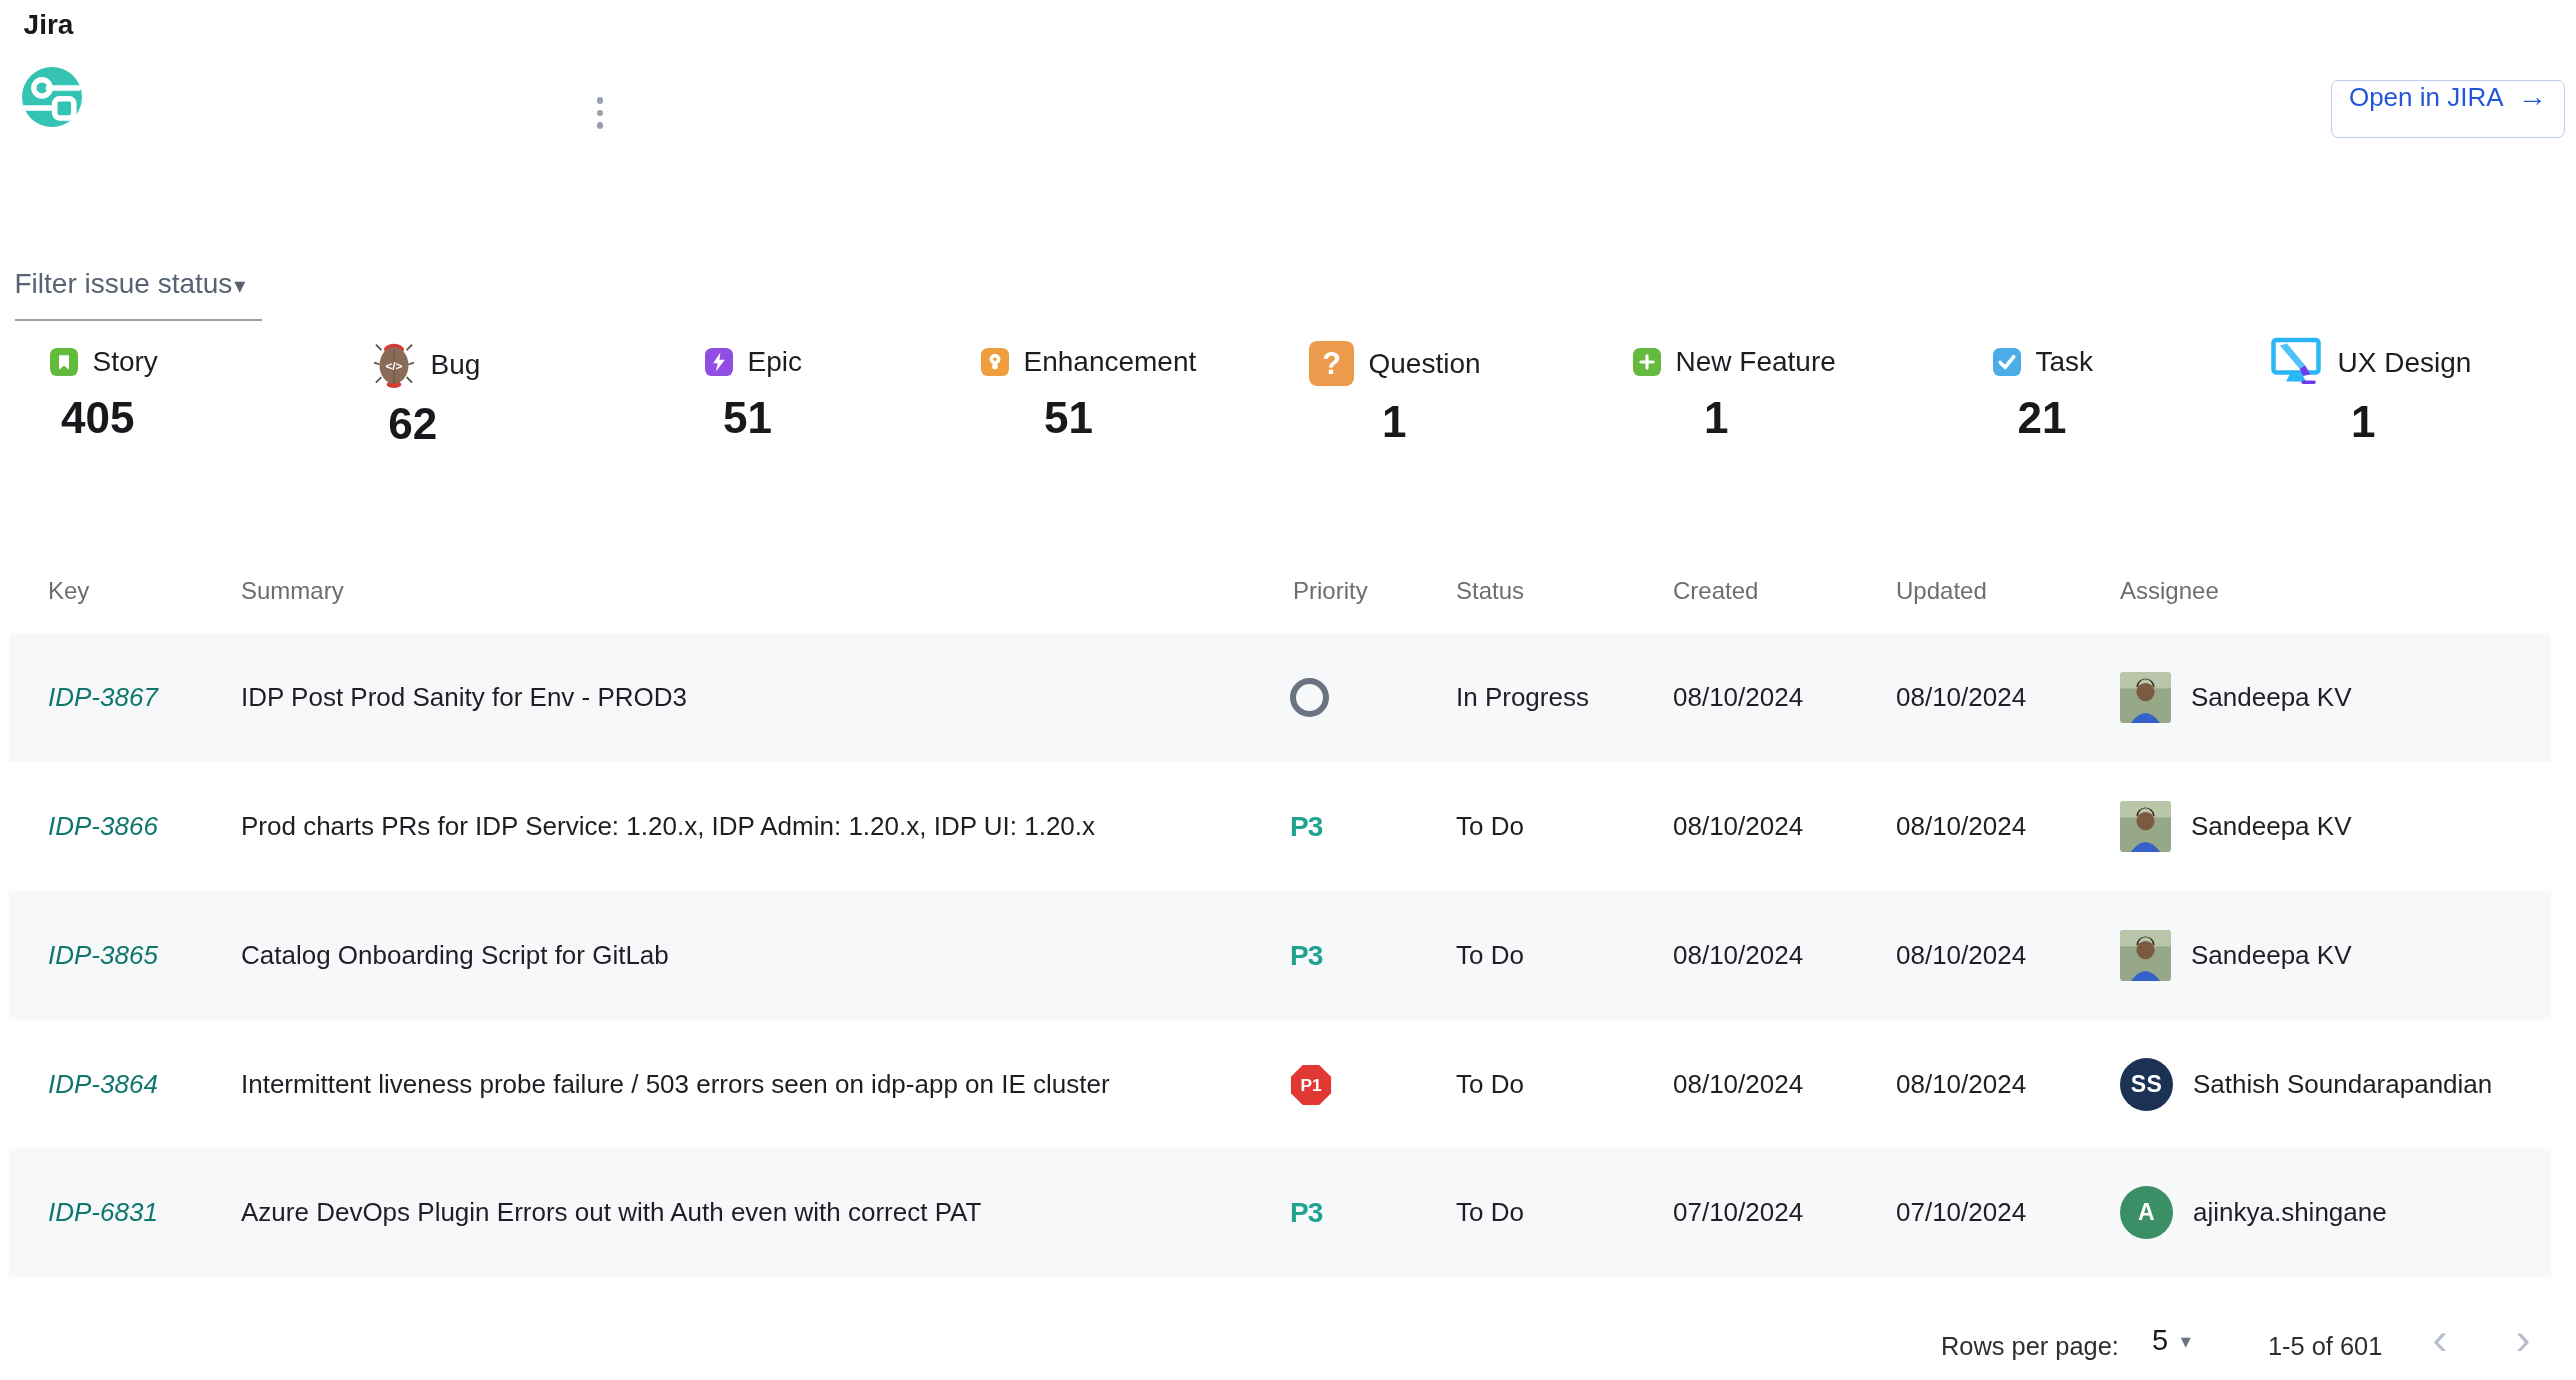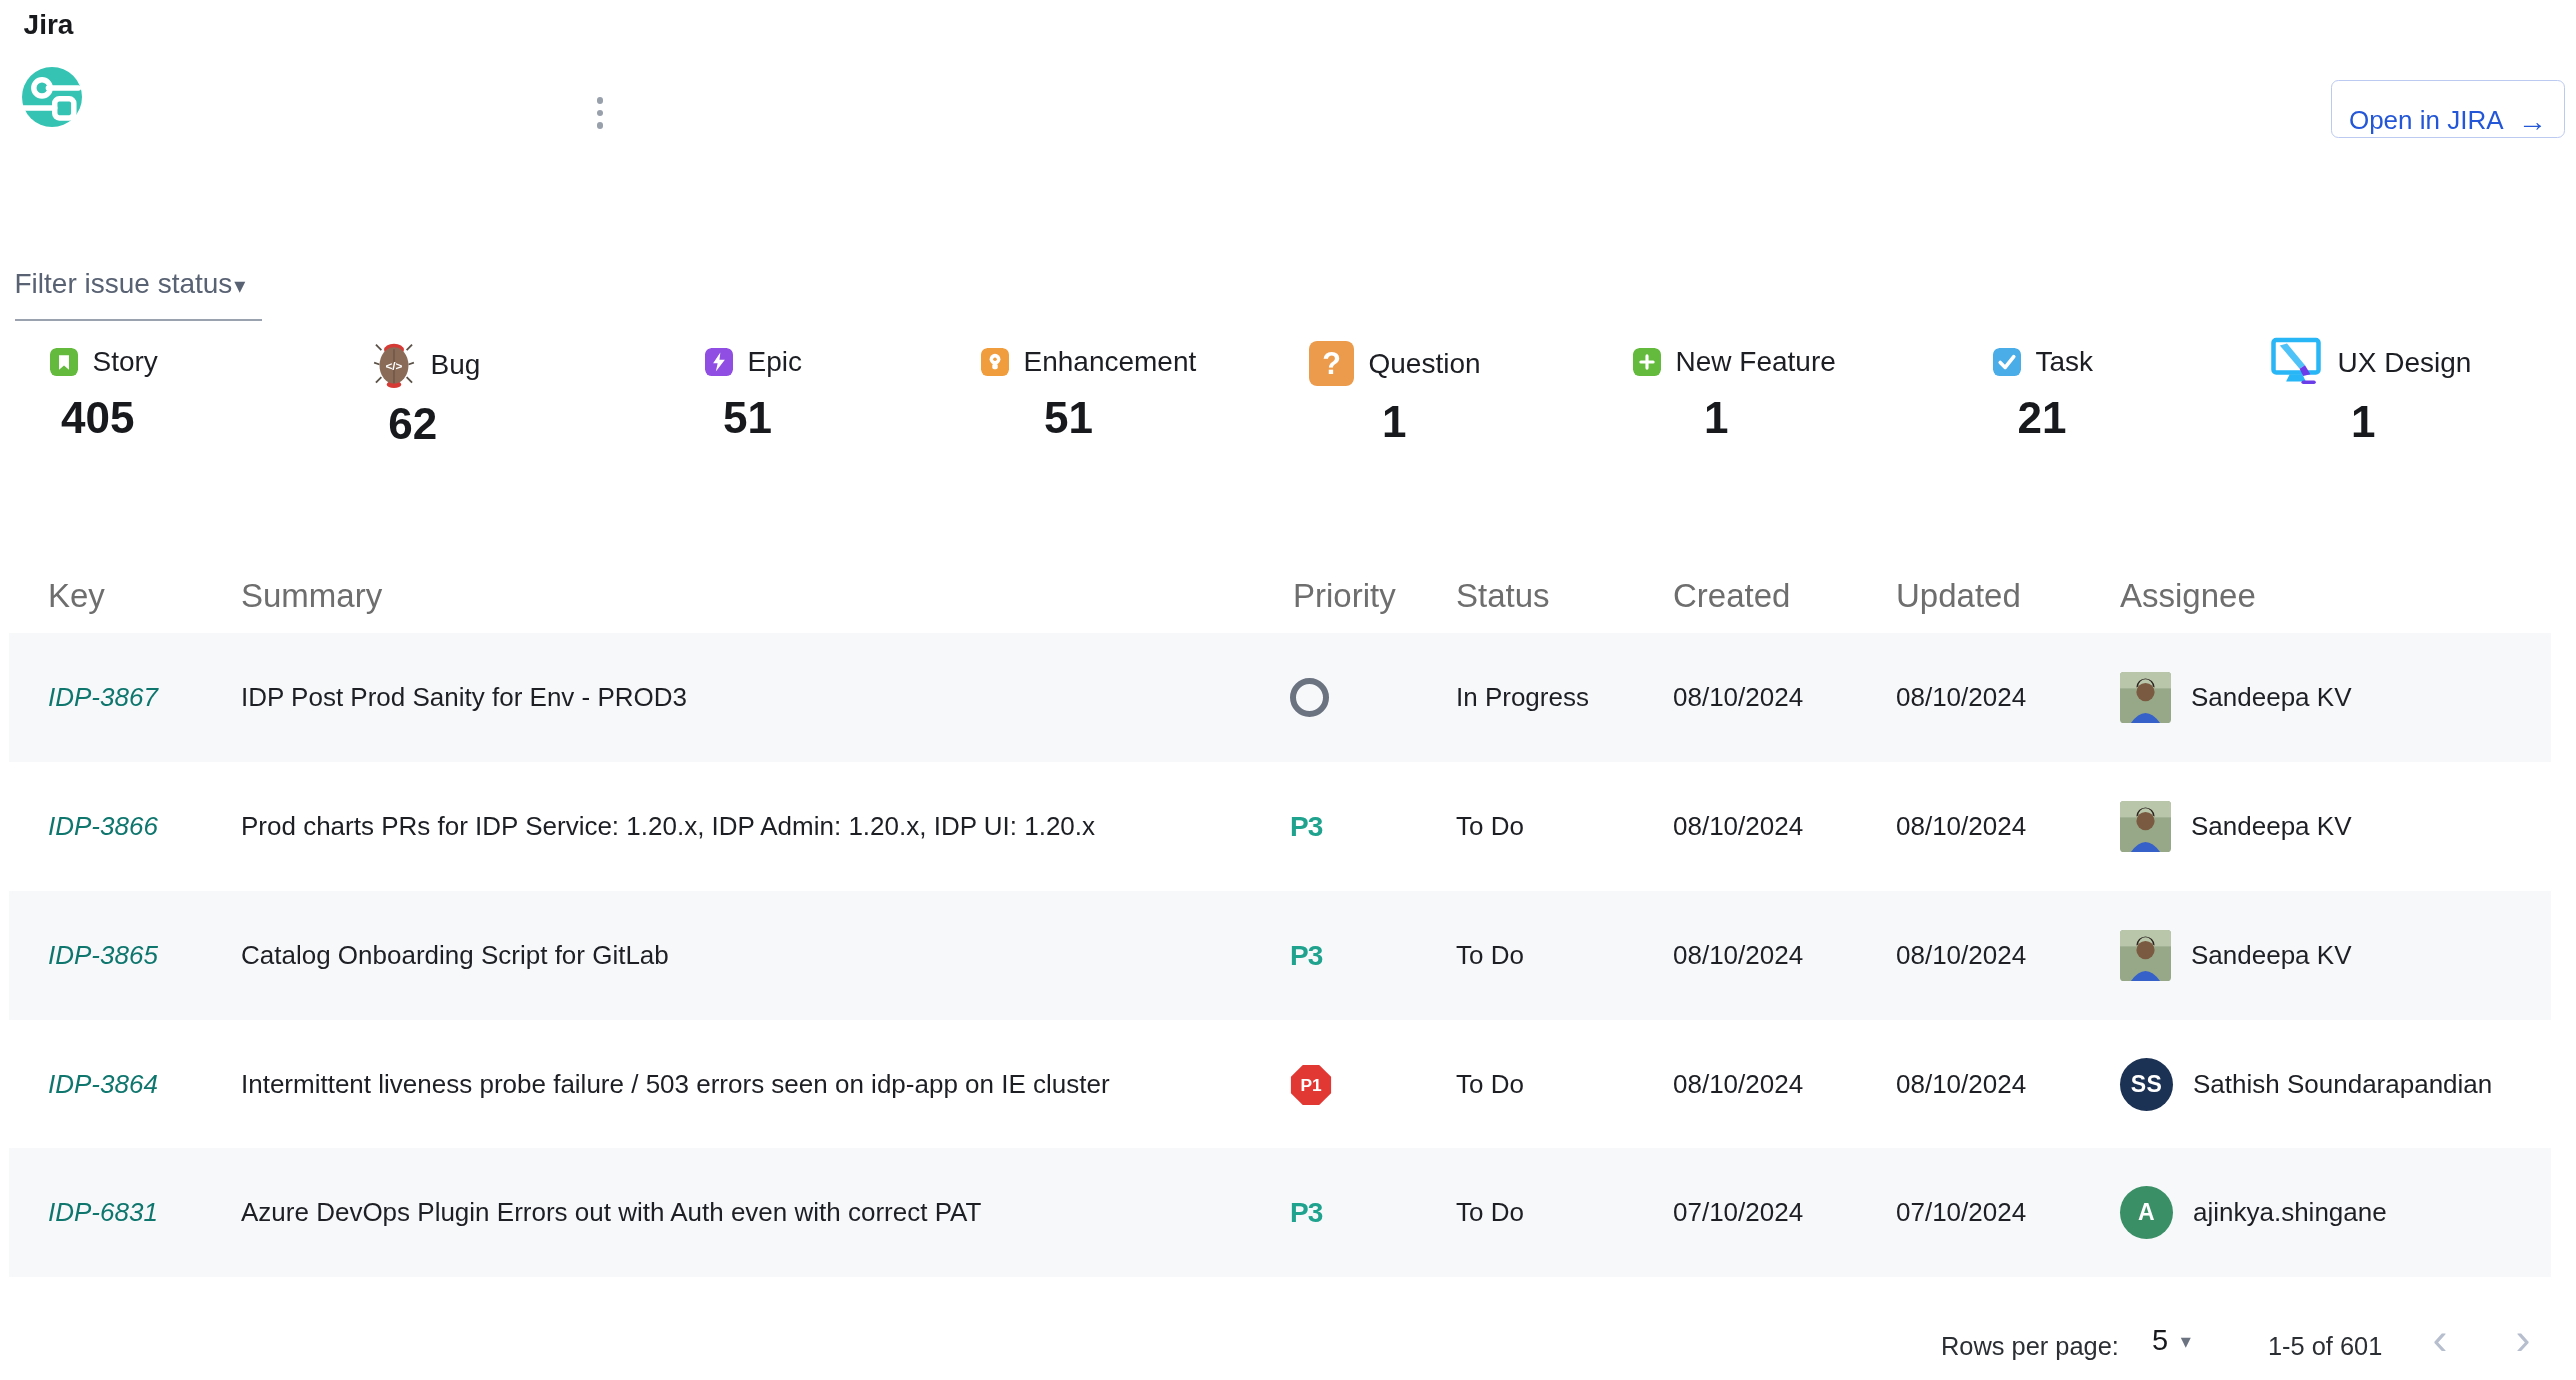--- a/index.html
+++ b/index.html
@@ -5,38 +5,38 @@
   html,body{margin:0;padding:0;background:#fff;}
   body{font-family:"Liberation Sans",sans-serif;-webkit-font-smoothing:antialiased;}
   #page{position:relative;width:2576px;height:1381px;background:#fff;overflow:hidden;padding-left:28px;}
 
   
   .app-title{position:absolute;left:23.6px;top:9px;font-size:28px;font-weight:700;color:#17191c;}
   .logo{position:absolute;left:22px;top:67px;width:60px;height:60px;}
   .entity-title{position:absolute;left:103px;top:82px;font-size:31px;color:#5b6473;}
   .kebab{position:absolute;left:582px;top:91px;width:36px;height:44px;cursor:pointer;display:flex;flex-direction:column;align-items:center;justify-content:center;gap:6.3px;}
   .kebab i{width:6.3px;height:6.3px;border-radius:50%;background:#98a0ac;display:block;}
-  .open-btn{position:absolute;left:2331px;top:80px;width:234px;height:58px;box-sizing:border-box;border:1.8px solid #bcc9f1;border-radius:7.3px;background:#fff;color:#2457d8;font-size:26px;display:flex;align-items:flex-end;justify-content:center;gap:14.5px;cursor:pointer;font-family:"Liberation Sans",sans-serif;}
+  .open-btn{position:absolute;left:2331px;top:80px;width:234px;height:58px;box-sizing:border-box;border:1.8px solid #bcc9f1;border-radius:7.3px;background:#fff;color:#2457d8;font-size:26px;display:flex;align-items:flex-start;justify-content:center;gap:14.5px;cursor:pointer;font-family:"Liberation Sans",sans-serif;}
   .open-btn .arrow{font-size:29px;line-height:1;}
 
   
   .filter{position:absolute;left:14.5px;top:268px;width:247px;cursor:pointer;}
   .filter-label{font-size:28px;color:#596273;display:inline-block;}
   .filter-caret{font-size:22px;color:#596273;margin-left:1.8px;}
   .filter-underline{position:absolute;left:0;top:51px;width:247px;height:1.8px;background:#9aa2b0;}
 
   
   .counter{position:absolute;top:346px;}
   .counter-head{display:flex;align-items:center;gap:14.5px;}
   .counter-label{font-size:28px;color:#1c1e24;}
   .counter-num{font-size:44px;font-weight:700;color:#17191c;margin-top:14.5px;}
   .ic-sq{border-radius:6.3px;display:block;}
 
   
-  .thead-cell{position:absolute;top:577px;font-size:33px;color:#6e6e6e;}
+  .thead-cell{position:absolute;top:577px;font-size:24px;color:#6e6e6e;}
   .trow{position:absolute;left:9px;width:2542px;height:129px;}
   .trow.alt{background:#f6f8fa;}
   .cell{position:absolute;top:0;height:129px;display:flex;align-items:center;font-size:26px;color:#1d1f24;}
   .c-key{left:39px;}
   .c-summary{left:232px;}
   .c-priority{left:1281px;}
   .c-status{left:1447px;}
   .c-created{left:1664px;}
   .c-updated{left:1887px;}
   .c-assignee{left:2111px;gap:20px;}

